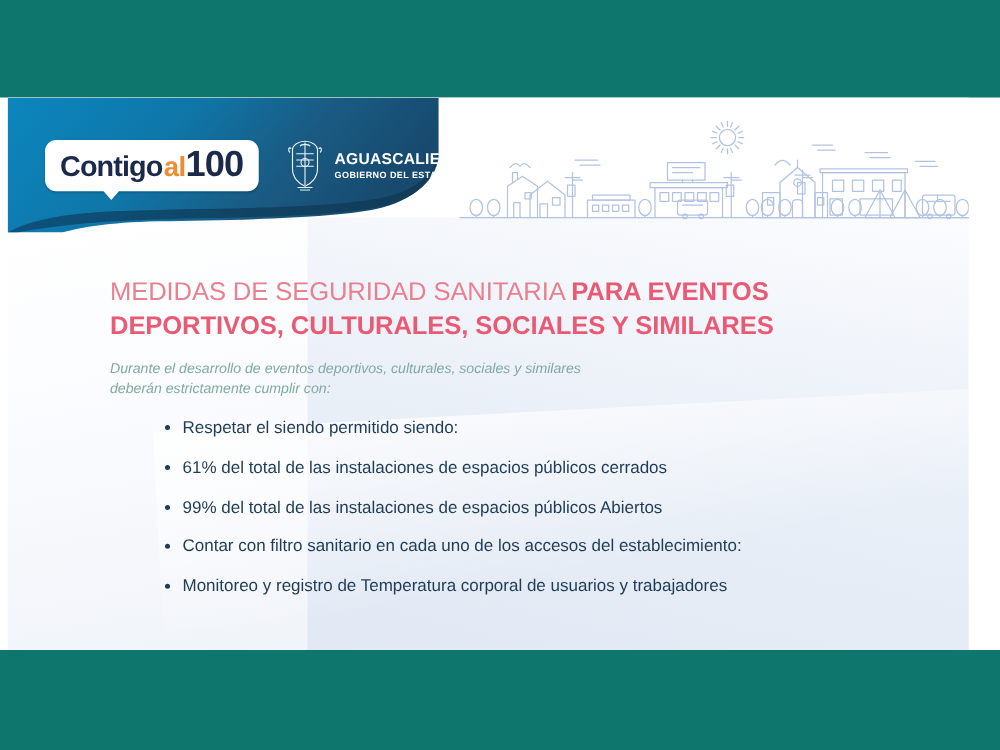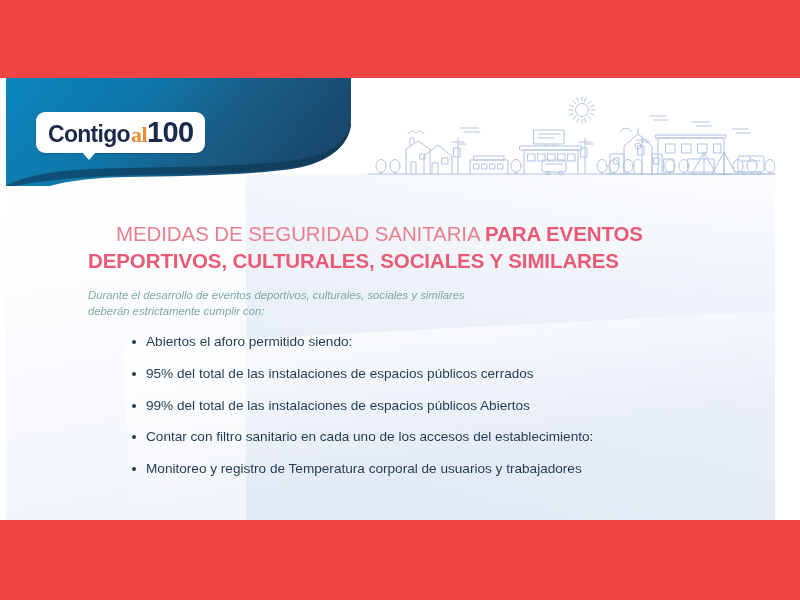--- a/index.html
+++ b/index.html
@@ -9,21 +9,21 @@
     width: 800px;
     height: 600px;
     overflow: hidden;
     font-family: "Liberation Sans", sans-serif;
   }
 
   #stage {
     position: relative;
     width: 800px;
     height: 600px;
-    background: #ef4444;
+    background: #0f766e;
   }
 
   
   .slide {
     position: absolute;
     left: 0;
     top: 78px;
     width: 800px;
     height: 442px;
     background: #ffffff;
@@ -114,21 +114,20 @@
     font-size: 23px;
     color: #1b2a4a;
     letter-spacing: -0.7px;
   }
   .cb-al {
     font-weight: bold;
     font-size: 22px;
     color: #ee8b33;
     letter-spacing: -0.5px;
     margin-left: 1px;
-    font-family: Liberation Serif, serif;
   }
   .cb-100 {
     font-weight: bold;
     font-size: 29px;
     color: #1b2a4a;
     letter-spacing: -0.7px;
   }
 
   
   .gov-lockup {
@@ -174,21 +173,20 @@
 
   .title-block {
     margin: 0;
     font-size: 20.5px;
     line-height: 1.30;
     letter-spacing: -0.1px;
   }
   .t-light {
     color: #e98090;
     font-weight: normal;
-    margin-left: 28px;
   }
   .t-bold {
     color: #e95a74;
     font-weight: bold;
   }
 
   .subtitle {
     margin-top: 13px;
     font-style: italic;
     font-size: 11.3px;
@@ -257,20 +255,38 @@
         </svg>
 
         <div class="brand-row">
 
           <div class="contigo-bubble">
             <span class="cb-contigo">Contigo</span>
             <span class="cb-al">al</span>
             <span class="cb-100">100</span>
           </div>
 
+          <div class="gov-lockup">
+            <svg class="gov-shield" viewBox="0 0 30 42" xmlns="http://www.w3.org/2000/svg">
+              <g fill="none" stroke="#ffffff" stroke-width="0.9" opacity="0.92">
+                <path d="M5,9 C5,5 10,2 15,2 C20,2 25,5 25,9 L25,24
+                         C25,31 20,36 15,38 C10,36 5,31 5,24 Z"></path>
+                <path d="M8,12 L22,12 M8,17 L22,17 M8,22 L22,22"></path>
+                <path d="M15,3 L15,37"></path>
+                <circle cx="15" cy="19" r="3.2"></circle>
+                <path d="M11,6 C12,4 18,4 19,6"></path>
+                <path d="M4,8 C2,6 1,9 3,11 M26,8 C28,6 29,9 27,11"></path>
+                <path d="M9,39 L21,39 M11,41 L19,41"></path>
+              </g>
+            </svg>
+            <div class="gov-text">
+              <span class="gov-title">AGUASCALIENTES</span>
+              <span class="gov-sub">GOBIERNO DEL ESTADO</span>
+            </div>
+          </div>
 
         </div>
       </div>
 
       <div class="skyline">
         <svg width="415" height="88" viewBox="0 0 415 88" xmlns="http://www.w3.org/2000/svg">
           <g fill="none" stroke="#b2c3e2" stroke-width="1" stroke-linejoin="round" stroke-linecap="round">
 
             <path d="M2,80 L413,80"></path>
 
@@ -455,25 +471,25 @@
         </h1>
 
         <div class="subtitle">
           <span>Durante el desarrollo de eventos deportivos, culturales, sociales y similares</span><br>
           <span>deberán estrictamente cumplir con:</span>
         </div>
 
         <ul class="bullets">
           <li>
             <span class="dot"></span>
-            <span>Abiertos el aforo permitido siendo:</span>
+            <span>Respetar el siendo permitido siendo:</span>
           </li>
           <li>
             <span class="dot"></span>
-            <span>95% del total de las instalaciones de espacios públicos cerrados</span>
+            <span>61% del total de las instalaciones de espacios públicos cerrados</span>
           </li>
           <li>
             <span class="dot"></span>
             <span>99% del total de las instalaciones de espacios públicos Abiertos</span>
           </li>
           <li>
             <span class="dot"></span>
             <span>Contar con filtro sanitario en cada uno de los accesos del establecimiento:</span>
           </li>
           <li>

